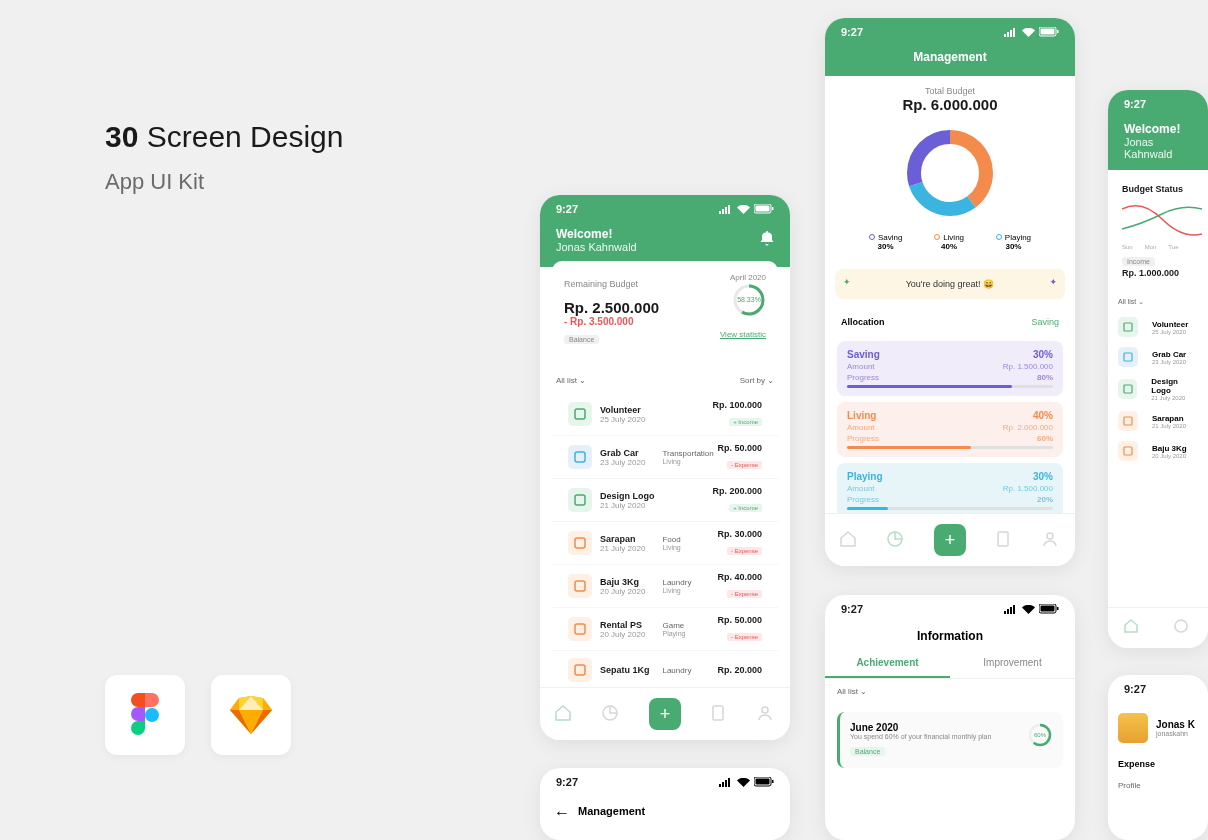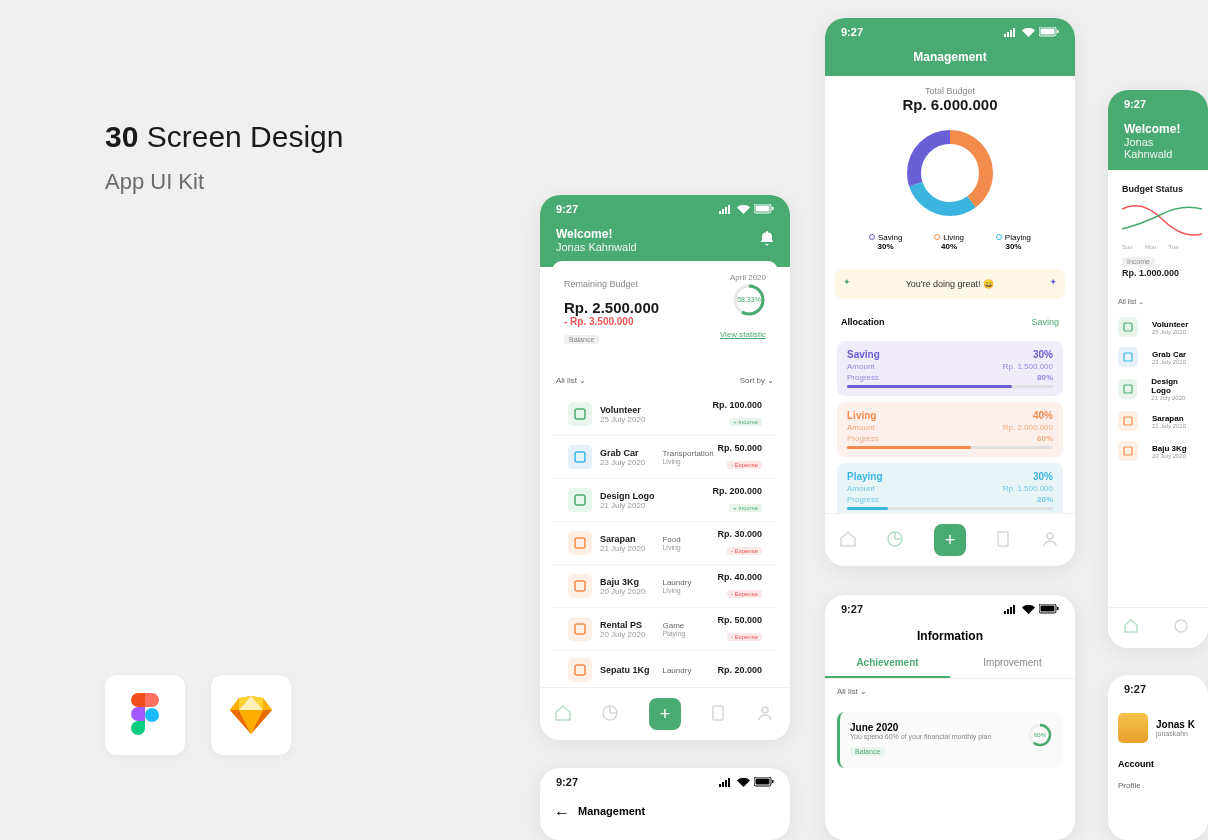--- a/index.html
+++ b/index.html
@@ -586,21 +586,21 @@
   <div class="status-bar dark">
       <span>9:27</span>
     </div>
   <div style="display:flex;align-items:center;gap:8px;padding:10px">
     <div style="width:30px;height:30px;background:linear-gradient(#f5c24b,#e8a030);border-radius:5px"></div>
     <div>
       <div style="font-size:10px;font-weight:700">Jonas K</div>
       <div style="font-size:7px;color:#888">jonaskahn</div>
     </div>
   </div>
-  <div style="padding:6px 10px;font-size:9px;font-weight:700">Account</div>
+  <div style="padding:6px 10px;font-size:9px;font-weight:700">Expense</div>
   <div style="padding:6px 10px;font-size:8px;color:#666">Profile</div>
 </div>
 
 <div class="phone phone6">
   <div class="status-bar dark">
       <span>9:27</span>
     <span class="status-icons">
       <svg width="14" height="9">
           <rect x="0" y="6" width="2" height="3" fill="#000"></rect>
           <rect x="3" y="4" width="2" height="5" fill="#000"></rect>

